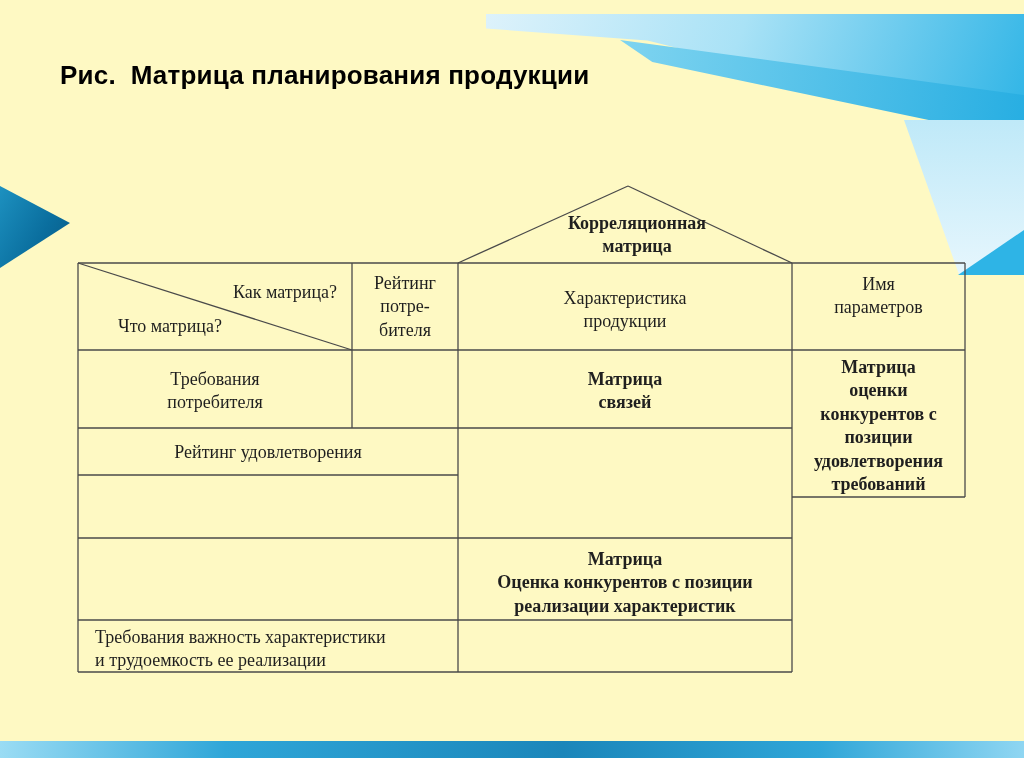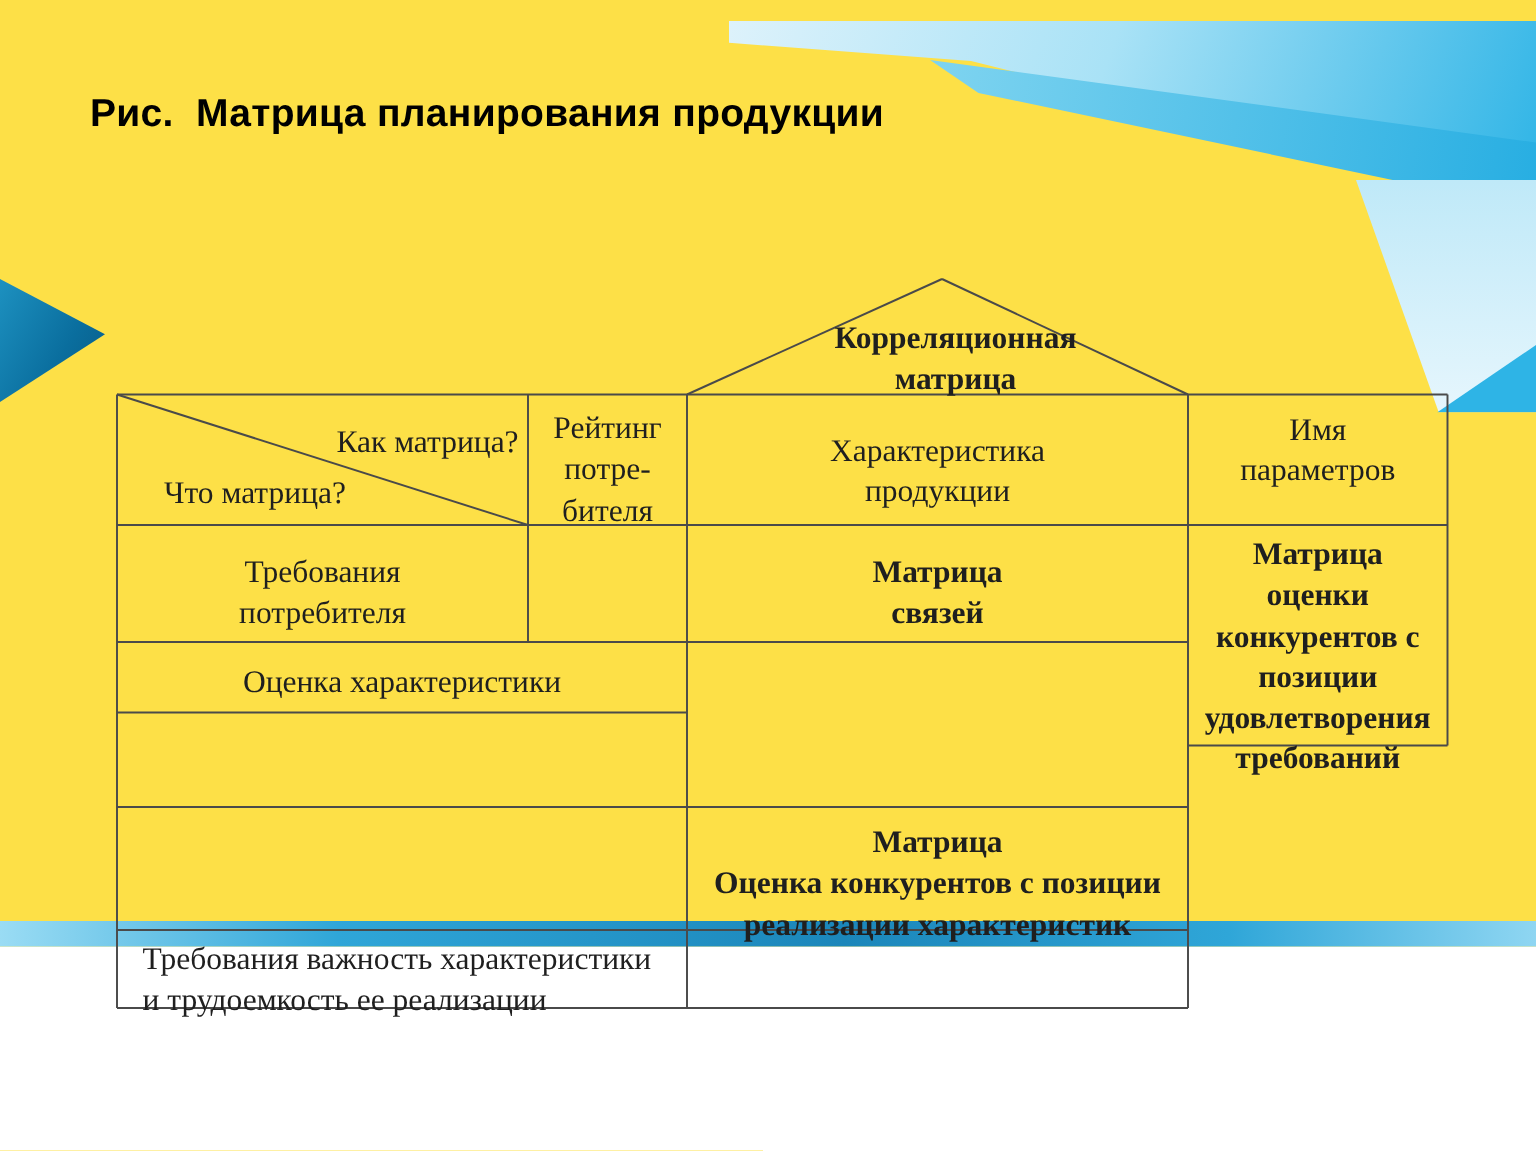--- a/index.html
+++ b/index.html
@@ -1,18 +1,18 @@
 <!DOCTYPE html>
 <html><head>
 <meta charset="utf-8">
 <style>
   html,body{margin:0;padding:0;}
   body{width:1024px;height:767px;overflow:hidden;background:#ffffff;
        font-family:"Liberation Serif", serif;color:#1a1a1a;}
-  .slide{position:relative;width:1024px;height:631px;background:#fde047;}
+  .slide{position:relative;width:1024px;height:758px;background:#fef9c3;}
 
   
   .deco{position:absolute;pointer-events:none;}
   .deco-top-ribbon{top:14px;left:486px;width:538px;height:121px;
     background:linear-gradient(110deg,#ddf2fb 0%,#a9e2f6 45%,#2eb4e6 100%);
     clip-path:polygon(0% 0%,100% 0%,100% 100%,30% 22%,0% 12%);}
   .deco-top-stripe{top:40px;left:620px;width:404px;height:100px;
     background:linear-gradient(100deg,#7fd4f0,#27aee2);
     clip-path:polygon(0 0,100% 55%,100% 100%,8% 22%);}
   .deco-right-wedge{top:120px;right:0;width:120px;height:155px;
@@ -27,21 +27,21 @@
     background:linear-gradient(90deg,#9adcf4 0%,#2fa6d8 22%,#1b86ba 55%,#2fa6d8 80%,#8fd6f2 100%);}
 
   
   .title{position:absolute;left:60px;top:60px;
     font-family:"Liberation Sans", sans-serif;font-weight:bold;
     font-size:26px;color:#000;white-space:pre;letter-spacing:0.2px;z-index:3;}
 
   
   .diagram{position:absolute;left:0;top:0;width:1024px;height:767px;z-index:2;}
   .diagram svg{position:absolute;left:0;top:0;}
-  .lbl{position:absolute;white-space:pre-line;font-size:21px;line-height:1.3;
+  .lbl{position:absolute;white-space:pre-line;font-size:18px;line-height:1.3;
        color:#1f1f1f;text-align:center;}
   .lbl.bold{font-weight:bold;}
   .lbl.left{text-align:left;}
 </style>
 </head>
 <body>
 
 <div class="slide">
 
   <div class="deco deco-top-ribbon"></div>
@@ -96,21 +96,21 @@
     <div class="lbl" style="left:78px;top:368px;width:274px;">Требования
 потребителя</div>
     <div class="lbl bold" style="left:458px;top:368px;width:334px;">Матрица
 связей</div>
     <div class="lbl bold" style="left:792px;top:356px;width:173px;">Матрица
 оценки
 конкурентов с
 позиции
 удовлетворения
 требований</div>
-    <div class="lbl" style="left:78px;top:441px;width:380px;">Оценка характеристики</div>
+    <div class="lbl" style="left:78px;top:441px;width:380px;">Рейтинг удовлетворения</div>
     <div class="lbl bold" style="left:458px;top:548px;width:334px;">Матрица
 Оценка конкурентов с позиции
 реализации характеристик</div>
     <div class="lbl left" style="left:95px;top:626px;width:350px;">Требования важность характеристики
 и трудоемкость ее реализации</div>
   </div>
 
 </div>
 
 </body></html>

